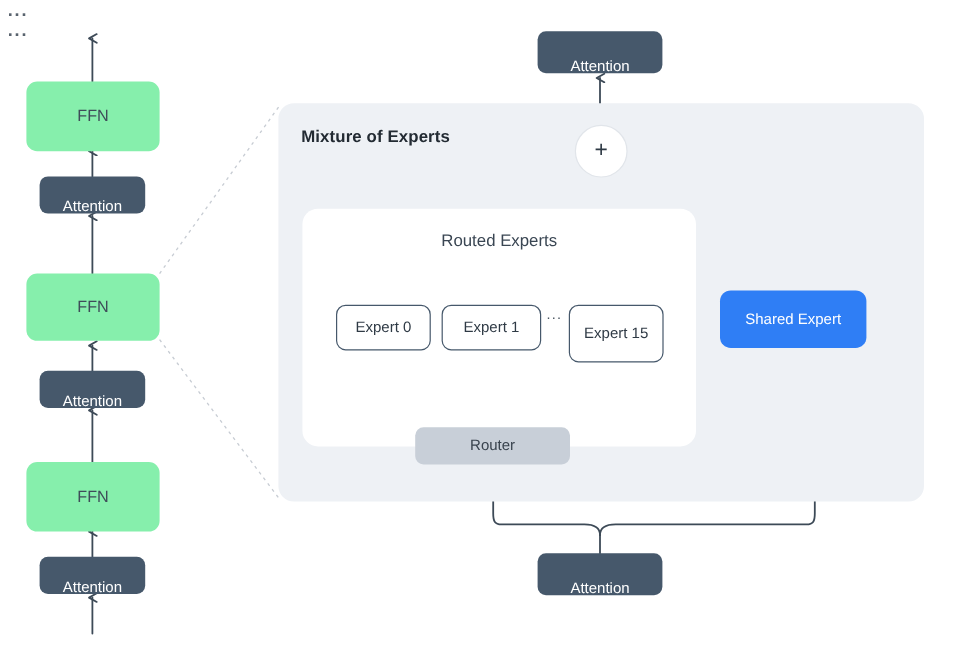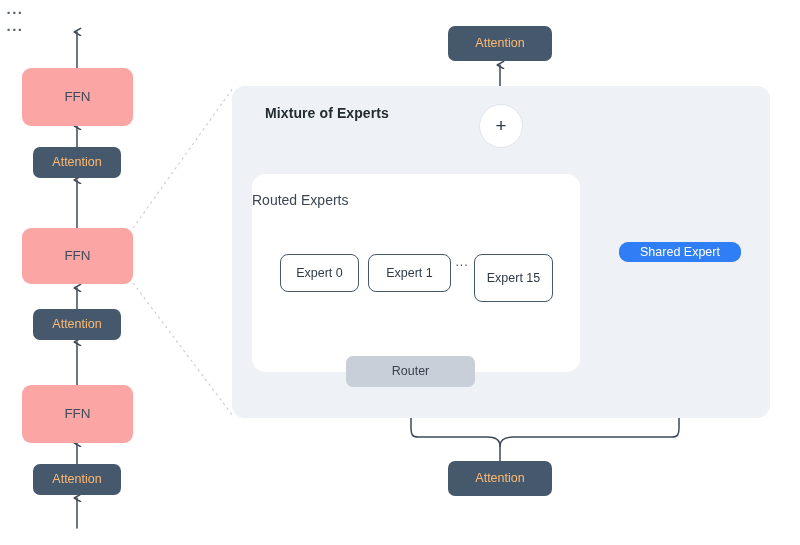--- a/index.html
+++ b/index.html
@@ -8,29 +8,29 @@
     font-family:"Liberation Sans","DejaVu Sans",sans-serif;
     overflow:hidden;position:relative;
   }
   #stage{position:absolute;left:0;top:0;width:800px;height:545px;}
   svg.layer{position:absolute;left:0;top:0;width:800px;height:545px;pointer-events:none;}
 
   .node{position:absolute;box-sizing:border-box;display:flex;align-items:center;justify-content:center;text-align:center;}
   .node span{display:block;line-height:1;}
 
   
-  .ffn{background:#fca5a5;border-radius:9px;color:#3e4c59;font-size:13.5px;}
-  .attn{background:#46586b;border-radius:7px;color:#fdba74;font-size:12.5px;}
+  .ffn{background:#86efac;border-radius:9px;color:#3e4c59;font-size:13.5px;}
+  .attn{background:#46586b;border-radius:7px;color:#ffffff;font-size:12.5px;align-items:flex-end;}
   .dots{color:#59636e;font-size:15px;letter-spacing:1.5px;font-weight:700;}
 
   
   .moe-panel{position:absolute;background:#eef1f5;border-radius:13px;}
   .moe-title{position:absolute;color:#232b33;font-size:14px;font-weight:700;letter-spacing:.1px;}
   .routed-card{position:absolute;background:#ffffff;border-radius:13px;}
-  .routed-title{position:absolute;color:#3a4653;font-size:14px;}
+  .routed-title{position:absolute;color:#3a4653;font-size:14px;text-align:center;}
 
   .expert{background:#ffffff;border:1.3px solid #46586b;border-radius:8px;color:#2f3a45;font-size:12.5px;margin-top:12px;}
   .exp-dots{position:absolute;color:#4a5560;font-size:12px;letter-spacing:1px;text-align:center;}
   .router{background:#c8cfd8;border-radius:7px;color:#39434e;font-size:12.5px;}
   .shared{background:#2f7ef5;border-radius:9px;color:#ffffff;font-size:12.5px;}
 
   .plus{position:absolute;background:#ffffff;border:1.2px solid #e1e5ea;border-radius:50%;
         display:flex;align-items:center;justify-content:center;color:#2f3a45;font-size:19px;}
 </style>
 </head>
@@ -121,21 +121,21 @@
   </div>
 
   <div class="node attn" style="left:33px;top:464px;width:88px;height:31px;">
     <span>Attention</span>
   </div>
 
   <div class="dots" style="left:62px;top:521px;width:30px;text-align:center;">...</div>
 
   <div class="moe-panel" style="left:232px;top:86px;width:538px;height:332px;"></div>
 
-  <div class="moe-title" style="left:251px;top:105px;margin-left:14px;">Mixture of Experts</div>
+  <div class="moe-title" style="left:251px;top:105px;">Mixture of Experts</div>
 
   <div class="routed-card" style="left:252px;top:174px;width:328px;height:198px;"></div>
 
   <div class="routed-title" style="left:252px;top:192px;width:328px;">Routed Experts</div>
 
   <div class="node expert" style="left:280px;top:242px;width:79px;height:38px;">
     <span>Expert 0</span>
   </div>
 
   <div class="node expert" style="left:368px;top:242px;width:83px;height:38px;">
@@ -145,21 +145,21 @@
   <div class="exp-dots" style="left:452px;top:255px;width:20px;">...</div>
 
   <div class="node expert" style="left:474px;top:242px;width:79px;height:48px;">
     <span>Expert 15</span>
   </div>
 
   <div class="node router" style="left:346px;top:312px;width:129px;height:31px;margin-top:44px;">
     <span>Router</span>
   </div>
 
-  <div class="node shared" style="left:619px;top:242px;width:122px;height:20px;text-align:right;">
+  <div class="node shared" style="left:600px;top:242px;width:122px;height:48px;text-align:right;">
     <span>Shared Expert</span>
   </div>
 
   <div class="plus" style="left:479px;top:104px;width:42px;height:42px;">
     <span>+</span>
   </div>
 
   <div class="node attn" style="left:448px;top:26px;width:104px;height:35px;">
     <span>Attention</span>
   </div>

